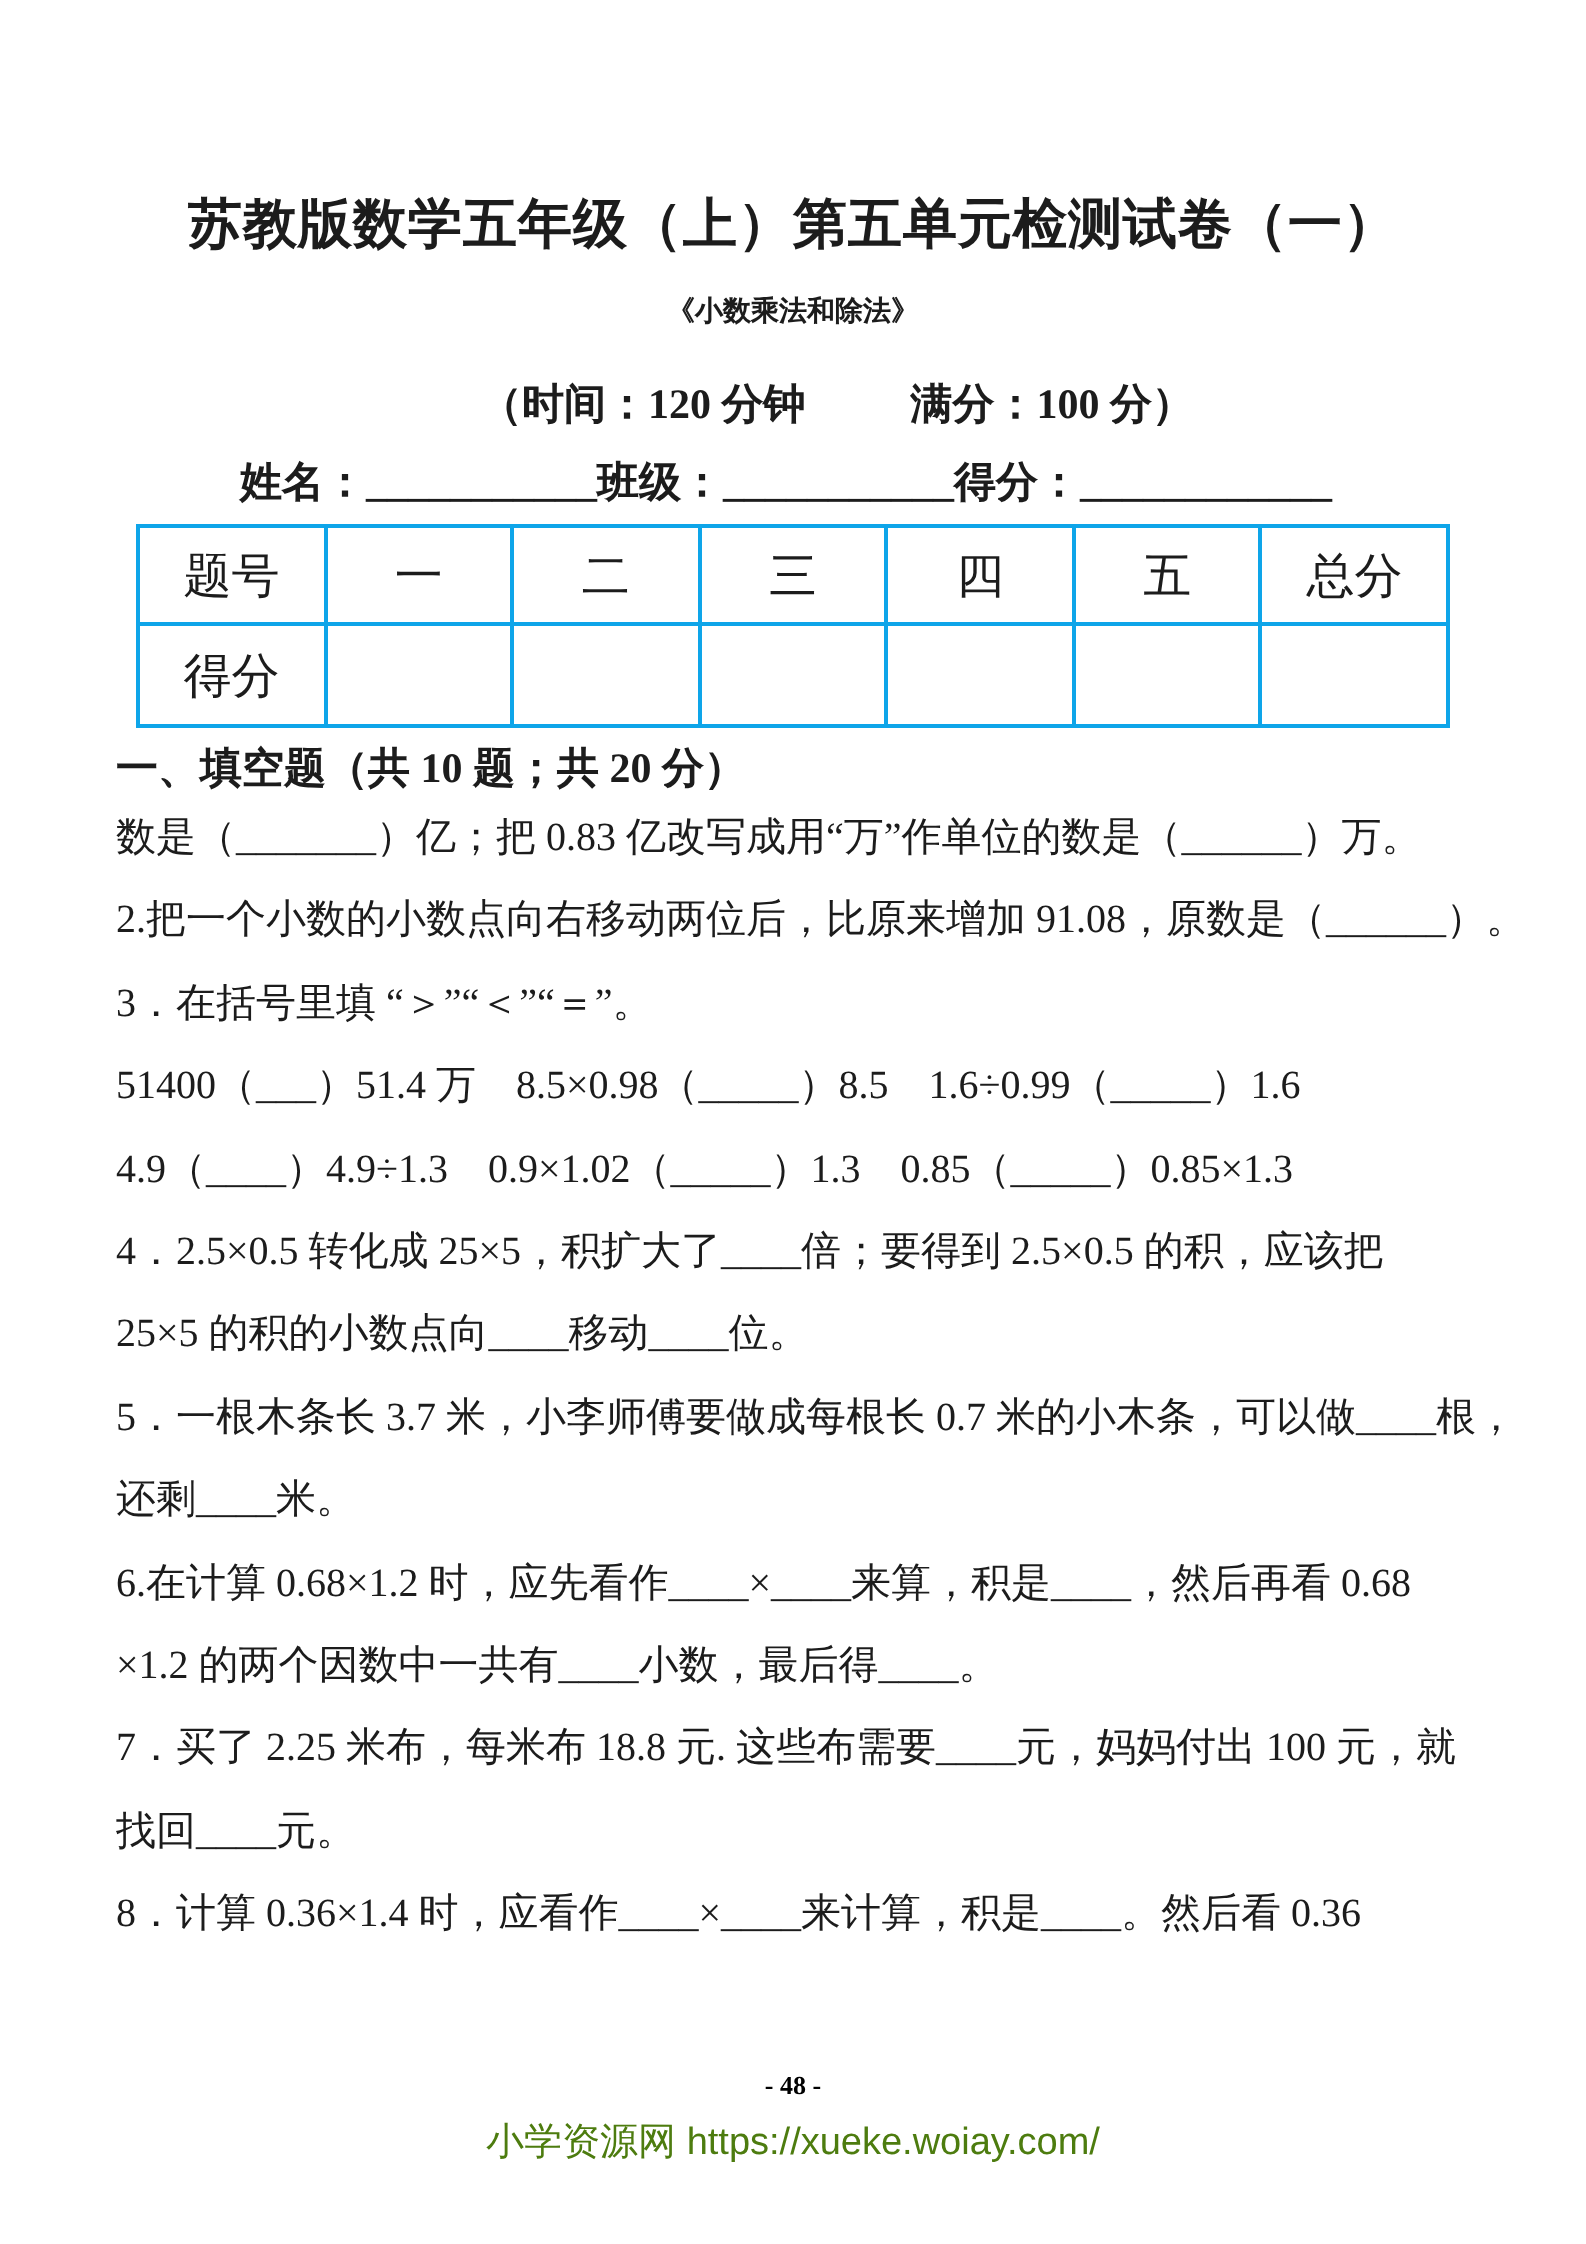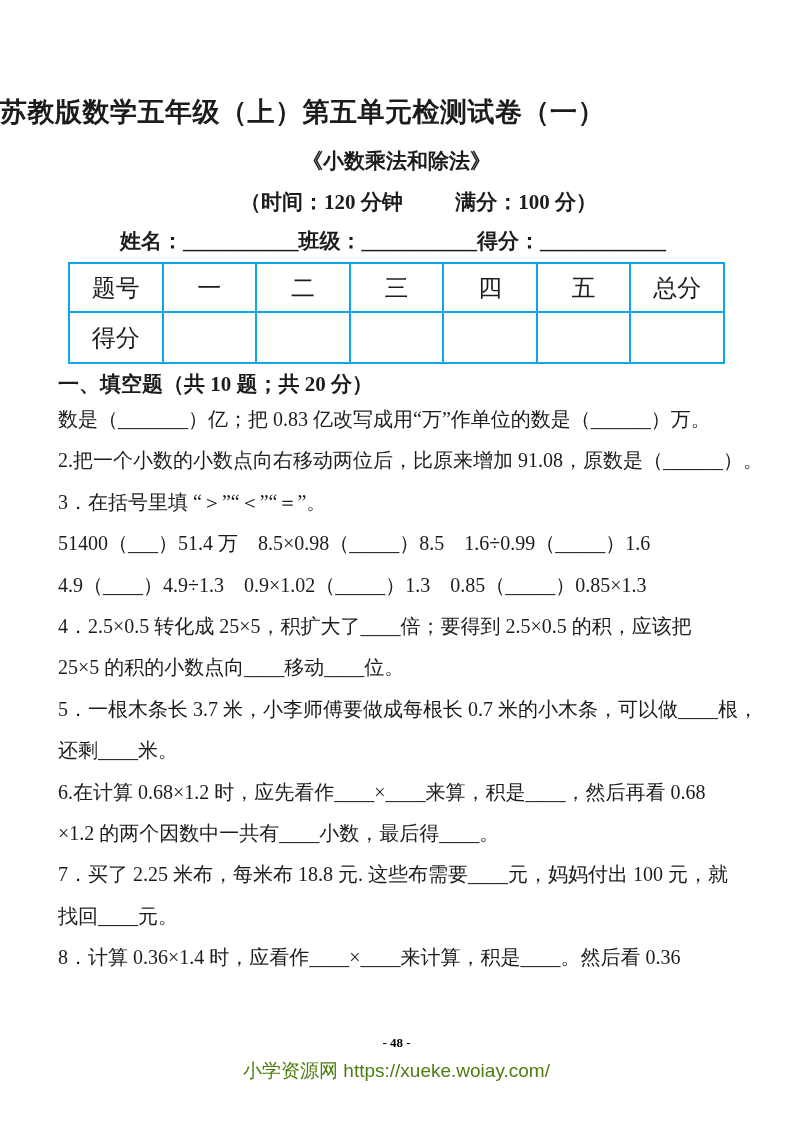--- a/index.html
+++ b/index.html
@@ -18,32 +18,33 @@
     width: 793px;
     height: 1122px;
     background: #ffffff;
     overflow: hidden;
   }
   .doc-title {
     position: absolute;
     top: 94px;
     left: 0;
     right: 0;
+    text-align: center;
     font-size: 27px;
     font-weight: bold;
     letter-spacing: 0.5px;
     white-space: pre;
   }
   .doc-subtitle {
     position: absolute;
     top: 147px;
     left: 0;
     right: 0;
     text-align: center;
-    font-size: 21px;
+    font-size: 14px;
     font-weight: bold;
     white-space: pre;
   }
   .info-line {
     position: absolute;
     top: 188px;
     left: 0;
     right: 0;
     text-align: center;
     font-size: 21px;

